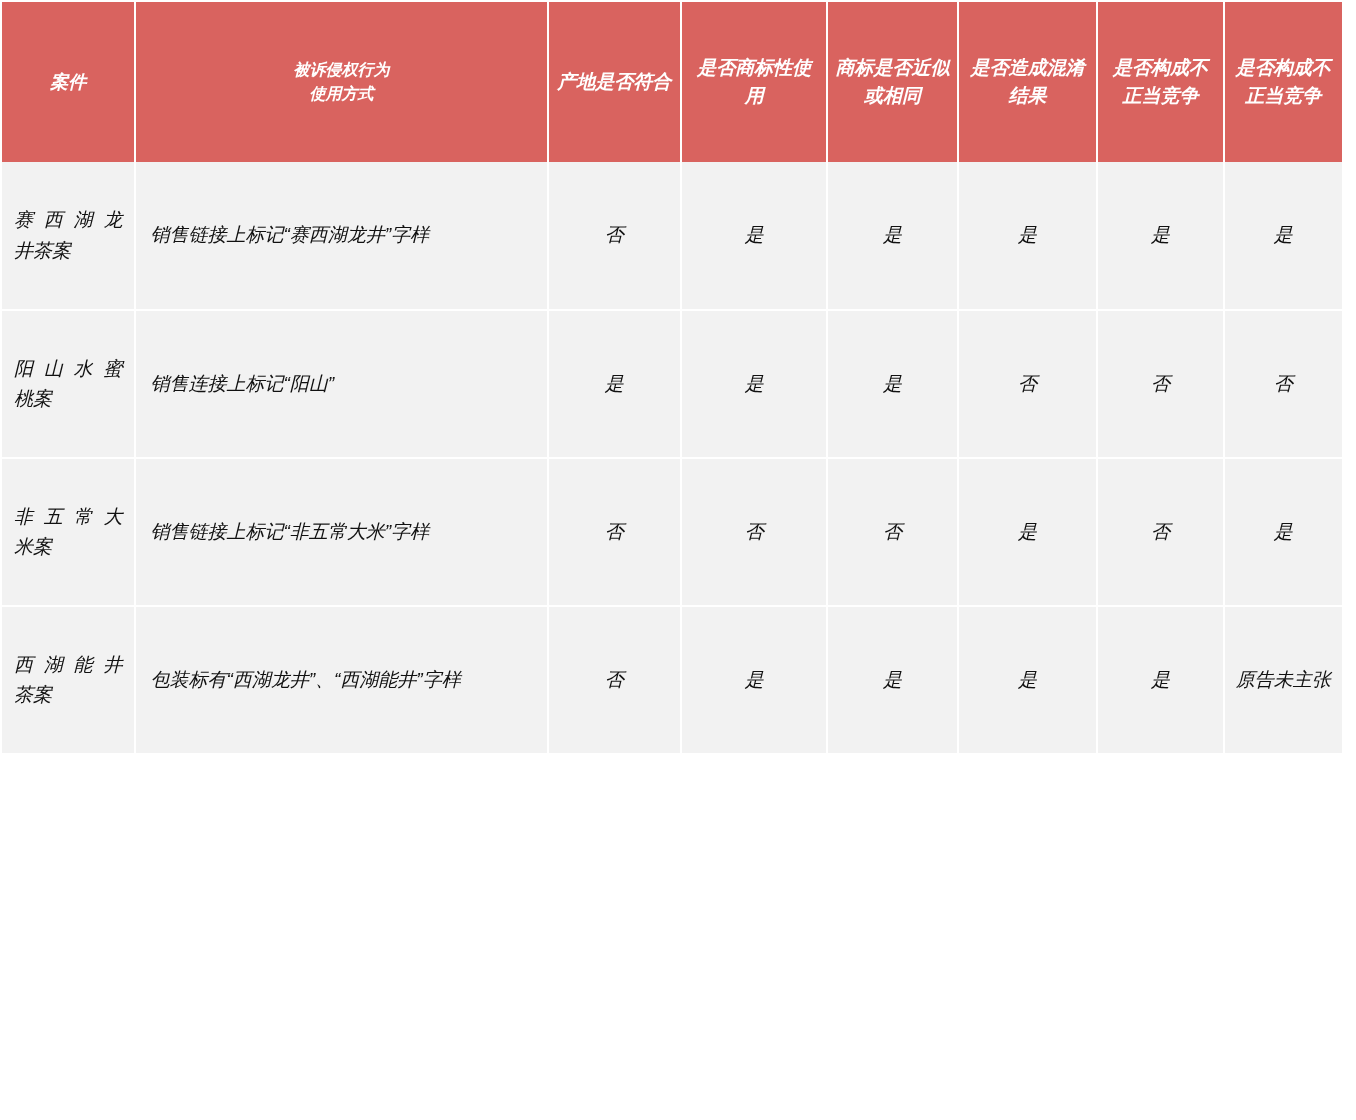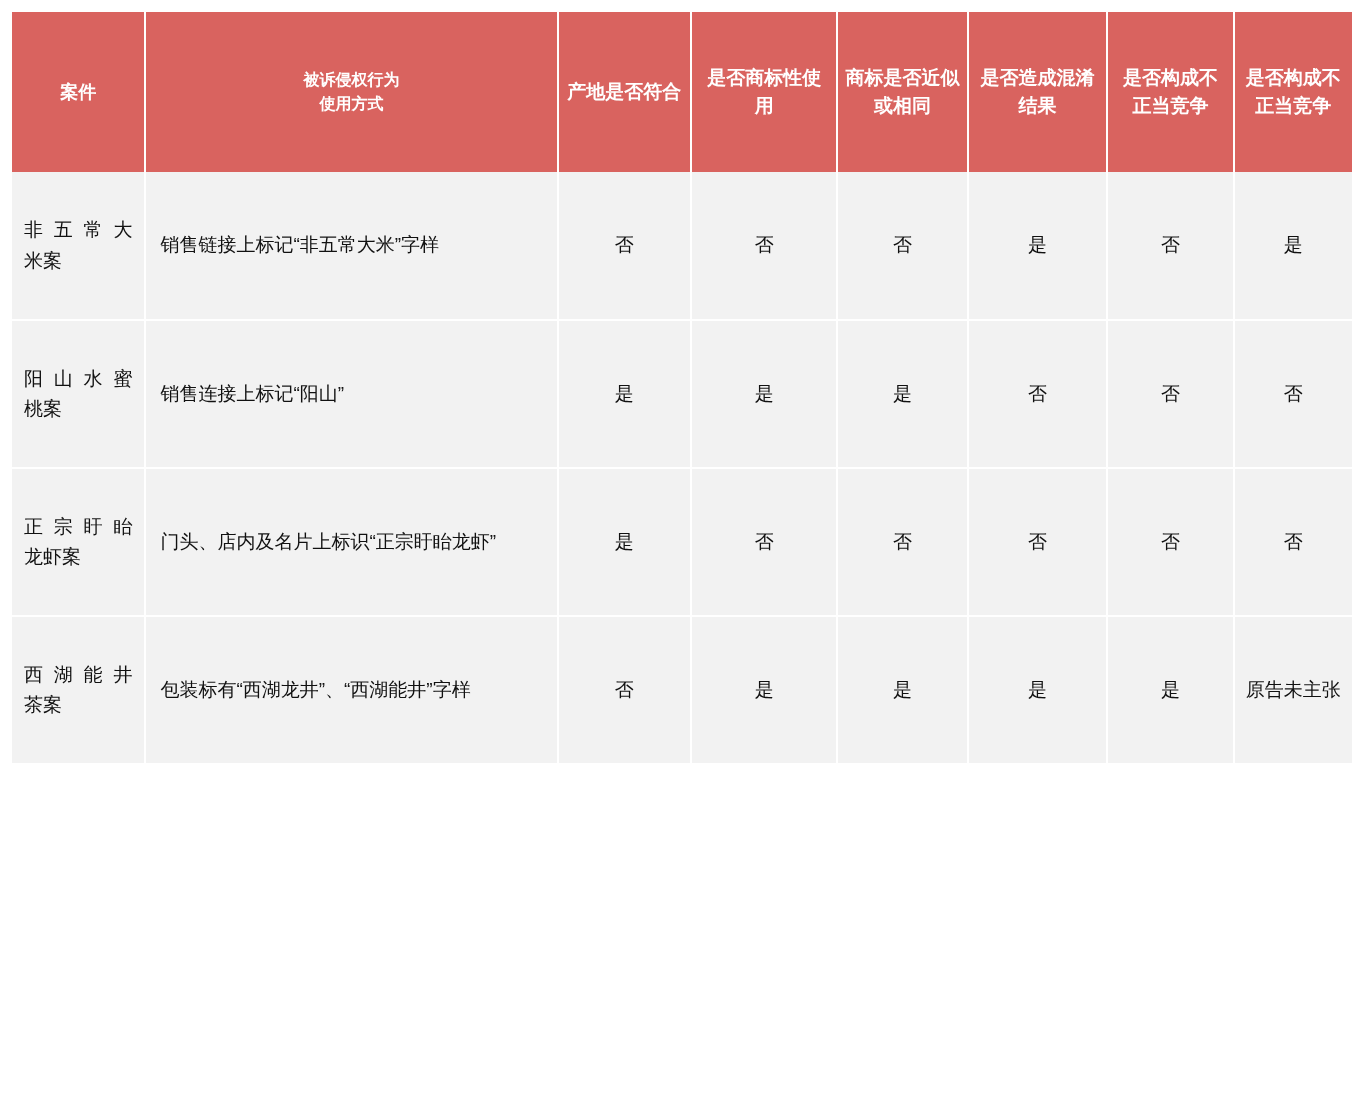--- a/index.html
+++ b/index.html
@@ -10,21 +10,22 @@
   body {
     width: 1356px;
     font-family: "Liberation Sans", "DejaVu Sans", sans-serif;
     color: #111111;
     -webkit-font-smoothing: antialiased;
   }
   #comparison-table {
     border-collapse: collapse;
     table-layout: fixed;
     width: 1340px;
-    margin: 12px;
+    margin: 2px;
+    font-style: italic;
   }
   #comparison-table col.col-case      { width: 133px; }
   #comparison-table col.col-usage     { width: 411px; }
   #comparison-table col.col-origin    { width: 133px; }
   #comparison-table col.col-tmuse     { width: 146px; }
   #comparison-table col.col-similar   { width: 130px; }
   #comparison-table col.col-confuse   { width: 139px; }
   #comparison-table col.col-infringe  { width: 126px; }
   #comparison-table col.col-unfair    { width: 118px; }
 
@@ -121,56 +122,56 @@
       <th class="th-narrow">是否商标性使用</th>
       <th class="th-narrow">商标是否近似或相同</th>
       <th class="th-narrow">是否造成混淆结果</th>
       <th class="th-narrow">是否构成不正当竞争</th>
       <th class="th-narrow">是否构成不正当竞争</th>
     </tr>
   </thead>
   <tbody id="table-body">
       <tr>
         <td class="cell-case">
-          <span>非 五 常 大</span>
-          <span style="text-align-last: left;">米案</span>
+          <span>赛 西 湖 龙</span>
+          <span style="text-align-last: left;">井茶案</span>
         </td>
-        <td class="cell-usage">销售链接上标记“非五常大米”字样</td>
-        <td class="cell-value">否</td>
-        <td class="cell-value">否</td>
+        <td class="cell-usage">销售链接上标记“赛西湖龙井”字样</td>
         <td class="cell-value">否</td>
         <td class="cell-value">是</td>
-        <td class="cell-value">否</td>
+        <td class="cell-value">是</td>
+        <td class="cell-value">是</td>
+        <td class="cell-value">是</td>
         <td class="cell-value">是</td>
       </tr>
       <tr>
         <td class="cell-case">
           <span>阳 山 水 蜜</span>
           <span style="text-align-last: left;">桃案</span>
         </td>
         <td class="cell-usage">销售连接上标记“阳山”</td>
         <td class="cell-value">是</td>
         <td class="cell-value">是</td>
         <td class="cell-value">是</td>
         <td class="cell-value">否</td>
         <td class="cell-value">否</td>
         <td class="cell-value">否</td>
       </tr>
       <tr>
         <td class="cell-case">
-          <span>正 宗 盱 眙</span>
-          <span style="text-align-last: left;">龙虾案</span>
+          <span>非 五 常 大</span>
+          <span style="text-align-last: left;">米案</span>
         </td>
-        <td class="cell-usage">门头、店内及名片上标识“正宗盱眙龙虾”</td>
-        <td class="cell-value">是</td>
+        <td class="cell-usage">销售链接上标记“非五常大米”字样</td>
         <td class="cell-value">否</td>
         <td class="cell-value">否</td>
         <td class="cell-value">否</td>
+        <td class="cell-value">是</td>
         <td class="cell-value">否</td>
-        <td class="cell-value">否</td>
+        <td class="cell-value">是</td>
       </tr>
       <tr>
         <td class="cell-case">
           <span>西 湖 能 井</span>
           <span style="text-align-last: left;">茶案</span>
         </td>
         <td class="cell-usage">包装标有“西湖龙井”、“西湖能井”字样</td>
         <td class="cell-value">否</td>
         <td class="cell-value">是</td>
         <td class="cell-value">是</td>

